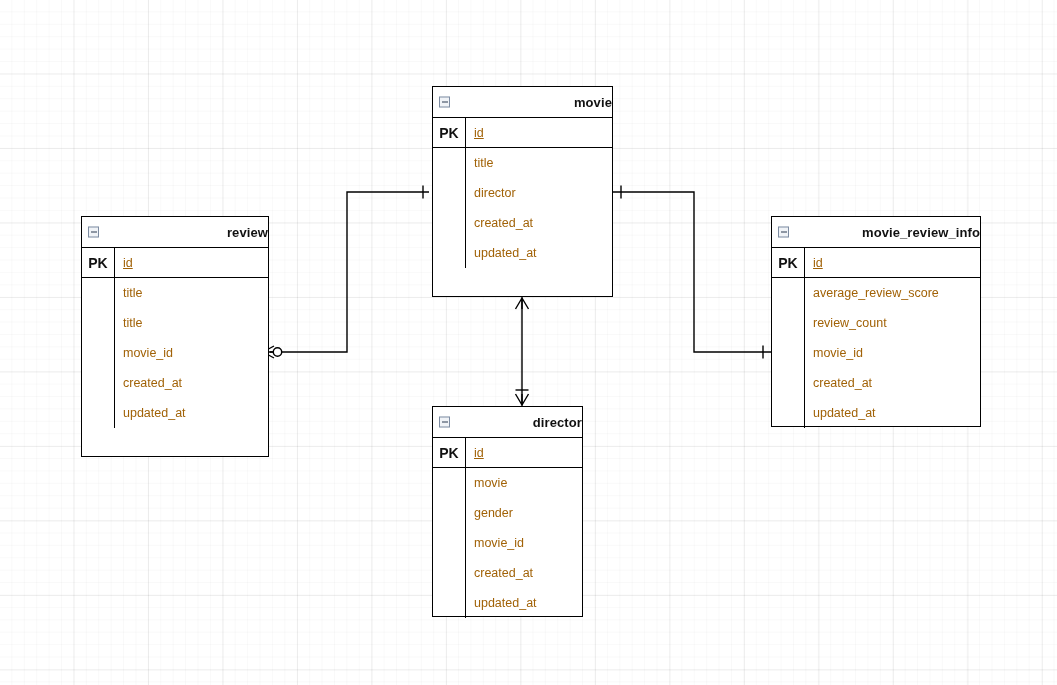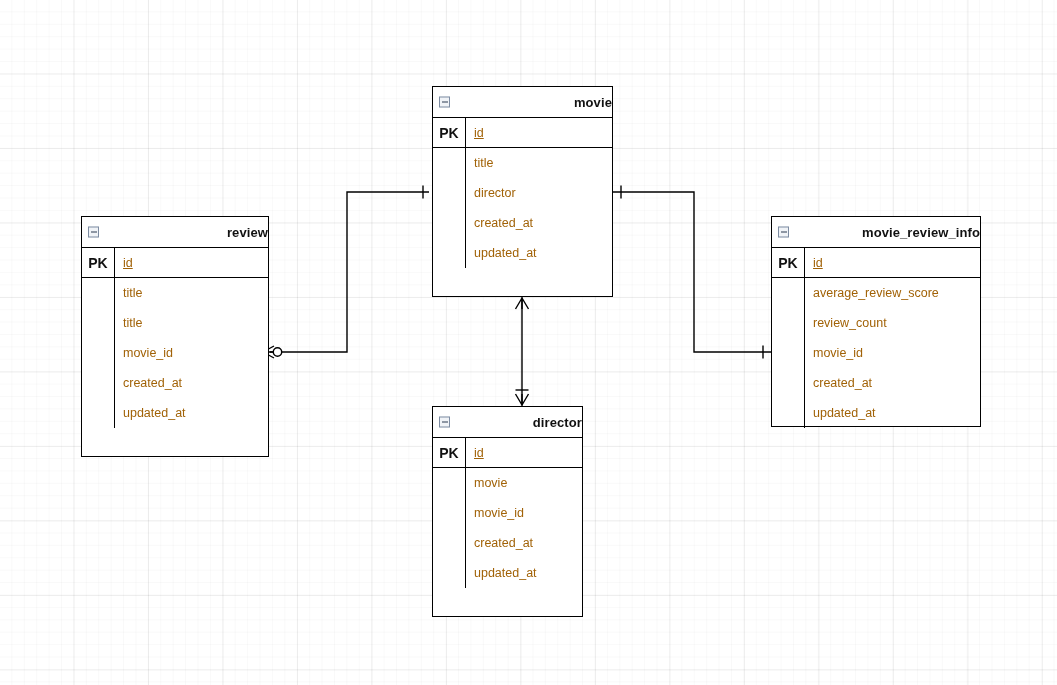--- a/index.html
+++ b/index.html
@@ -294,20 +294,24 @@
           <div class="row pk-row">
             <span class="row-key" style="width: 32px; flex-basis: 32px;">PK</span>
             <span class="row-name pk-name">id</span>
           </div>
           <div class="row">
             <span class="row-key" style="width: 32px; flex-basis: 32px;"></span>
             <span class="row-name">movie</span>
           </div>
           <div class="row">
             <span class="row-key" style="width: 32px; flex-basis: 32px;"></span>
+            <span class="row-name">gender</span>
+          </div>
+          <div class="row">
+            <span class="row-key" style="width: 32px; flex-basis: 32px;"></span>
             <span class="row-name">movie_id</span>
           </div>
           <div class="row">
             <span class="row-key" style="width: 32px; flex-basis: 32px;"></span>
             <span class="row-name">created_at</span>
           </div>
           <div class="row">
             <span class="row-key" style="width: 32px; flex-basis: 32px;"></span>
             <span class="row-name">updated_at</span>
           </div>

